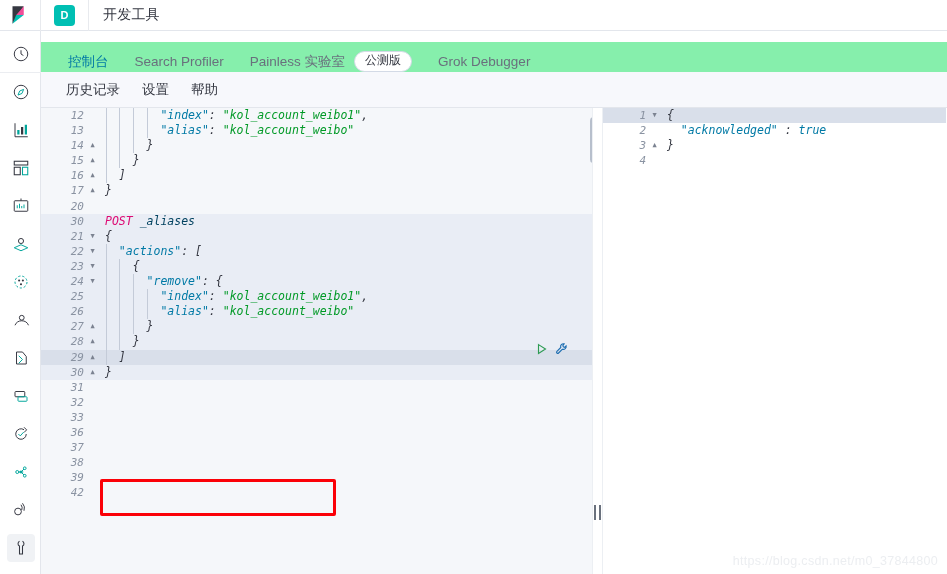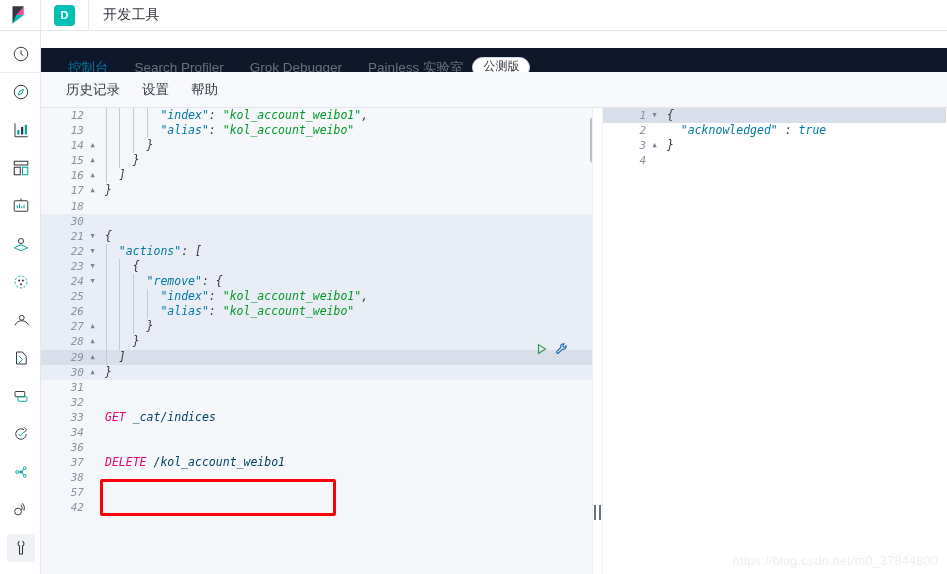--- a/index.html
+++ b/index.html
@@ -66,22 +66,22 @@
     background:#f0f2f5; border-radius:4px;
   }
   .ico-wrap {
     width:28px; height:28px;
     display:flex; align-items:center; justify-content:center;
   }
   .side-item svg { width:18px; height:18px; display:block; }
 
   
   .tabs-strip {
-    position:absolute; top:48px; left:41px; width:906px; height:41px;
-    background:#0f172a;
+    position:absolute; top:42px; left:41px; width:906px; height:41px;
+    background:#86efac;
     border-bottom:1px solid #e3e6ec;
     display:flex; align-items:flex-end;
     padding-left:14px;
   }
   .tab {
     height:41px; display:flex; align-items:center;
     padding:0 13px;
     font-size:13.5px; color:#69707d;
     cursor:pointer; position:relative;
     white-space:nowrap;
@@ -405,25 +405,25 @@
   </div>
 
   <div class="tabs-strip">
     <div class="tab active">
       <span>控制台</span>
     </div>
     <div class="tab">
       <span>Search Profiler</span>
     </div>
     <div class="tab">
-      <span>Grok Debugger</span>
-    </div>
-    <div class="tab">
       <span>Painless 实验室</span>
       <span class="beta-pill">公测版</span>
+    </div>
+    <div class="tab">
+      <span>Grok Debugger</span>
     </div>
   </div>
 
   <div class="submenu">
     <div class="submenu-item">历史记录</div>
     <div class="submenu-item">设置</div>
     <div class="submenu-item">帮助</div>
   </div>
 
   <div class="console">
@@ -454,27 +454,28 @@
             <div class="gut">16<span class="fold">▲</span></div>
             <div class="gut-sep"></div>
             <div class="txt" style="padding-left: 6px;"><span class="k-plain">  </span><span class="k-punc">]</span><span class="guide" style="left: 6.5px;"></span></div>
           </div>
           <div class="row">
             <div class="gut">17<span class="fold">▲</span></div>
             <div class="gut-sep"></div>
             <div class="txt" style="padding-left: 6px;"><span class="k-punc">}</span></div>
           </div>
           <div class="row">
-            <div class="gut">18</div>
+            <div class="gut">20</div>
             <div class="gut-sep"></div>
             <div class="txt" style="padding-left: 6px;"></div>
           </div>
           <div class="row active-req">
             <div class="gut">30</div>
             <div class="gut-sep"></div>
+            <div class="txt" style="padding-left: 6px;"><span class="k-method">POST</span><span class="k-punc"> </span><span class="k-url">_aliases</span></div>
           </div>
           <div class="row active-req">
             <div class="gut">21<span class="fold">▼</span></div>
             <div class="gut-sep"></div>
             <div class="txt" style="padding-left: 6px;"><span class="k-punc">{</span></div>
           </div>
           <div class="row active-req">
             <div class="gut">22<span class="fold">▼</span></div>
             <div class="gut-sep"></div>
             <div class="txt" style="padding-left: 6px;"><span class="k-plain">  </span><span class="k-key">"actions"</span><span class="k-punc">: [</span><span class="guide" style="left: 6.5px;"></span></div>
@@ -525,44 +526,37 @@
             <div class="txt" style="padding-left: 6px;"></div>
           </div>
           <div class="row">
             <div class="gut">32</div>
             <div class="gut-sep"></div>
             <div class="txt" style="padding-left: 6px;"></div>
           </div>
           <div class="row">
             <div class="gut">33</div>
             <div class="gut-sep"></div>
-            <div class="txt" style="padding-left: 6px;"><span class="k-method">GET</span><span class="k-punc"> </span><span class="k-url">_cat/indices</span></div>
-          </div>
-          <div class="row">
-            <div class="gut">34</div>
-            <div class="gut-sep"></div>
-            <div class="txt" style="padding-left: 6px;"></div>
           </div>
           <div class="row">
             <div class="gut">36</div>
             <div class="gut-sep"></div>
             <div class="txt" style="padding-left: 6px;"></div>
           </div>
           <div class="row">
             <div class="gut">37</div>
             <div class="gut-sep"></div>
-            <div class="txt" style="padding-left: 6px;"><span class="k-method">DELETE</span><span class="k-punc"> </span><span class="k-url">/kol_account_weibo1</span></div>
           </div>
           <div class="row">
             <div class="gut">38</div>
             <div class="gut-sep"></div>
             <div class="txt" style="padding-left: 6px;"></div>
           </div>
           <div class="row">
-            <div class="gut">57</div>
+            <div class="gut">39</div>
             <div class="gut-sep"></div>
             <div class="txt" style="padding-left: 6px;"></div>
           </div>
           <div class="row">
             <div class="gut">42</div>
             <div class="gut-sep"></div>
             <div class="txt" style="padding-left: 6px;"></div>
           </div>
         </div>
 

